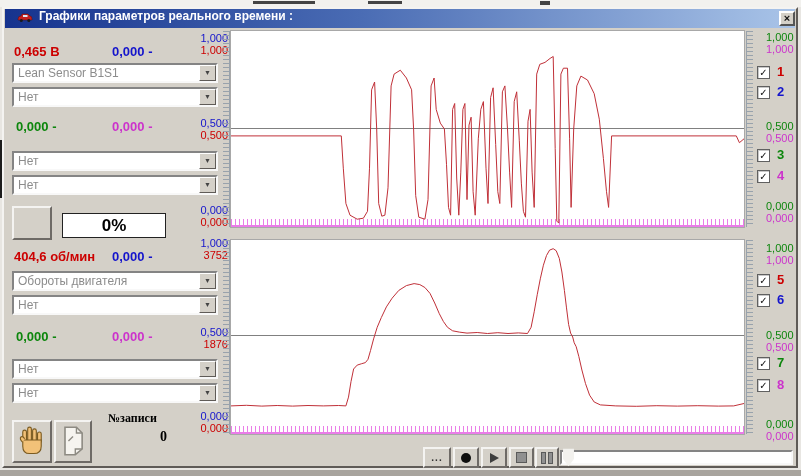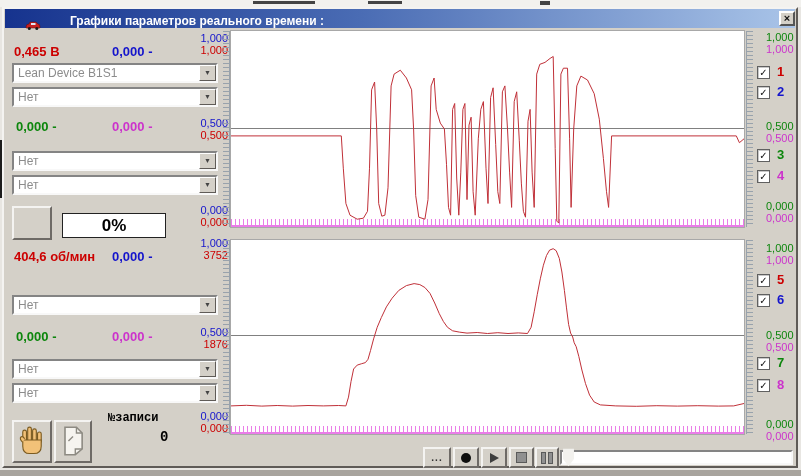--- a/index.html
+++ b/index.html
@@ -6,21 +6,21 @@
   body{font-family:"Liberation Sans",sans-serif;}
   .screen{position:relative;width:801px;height:476px;background:#e8e6e2;overflow:hidden;}
   .desktop-top{position:absolute;left:0;top:0;width:801px;height:7px;background:#f2f1ee;}
   .frag{position:absolute;background:#444;}
   .desktop-bottom{position:absolute;left:0;top:470px;width:801px;height:6px;background:#a8a49e;}
   .left-sliver{position:absolute;left:0;top:140px;width:3px;height:58px;background:#1c1c1c;}
   .window{position:absolute;left:2px;top:7px;width:796px;height:461px;background:#d4d0c8;
           border:2px solid;border-color:#f4f3f1 #5f5b57 #5f5b57 #f4f3f1;box-sizing:border-box;}
   .titlebar{position:absolute;left:5px;top:9px;width:790px;height:19px;
             background:linear-gradient(to right,#16338e 0%,#4a6cb4 45%,#a9c4e8 100%);
-            display:flex;align-items:flex-end;padding-left:20px;box-sizing:border-box;gap:23px;}
+            display:flex;align-items:flex-start;padding-left:12px;box-sizing:border-box;}
   .title{color:#fff;font:bold 12px "Liberation Sans",sans-serif;margin-left:6px;white-space:nowrap;}
   .closebtn{position:absolute;left:779px;top:11px;width:16px;height:15px;background:#d4d0c8;
             border:2px solid;border-color:#fff #555 #555 #fff;font:bold 11px "Liberation Sans",sans-serif;
             line-height:11px;text-align:center;padding:0;color:#111;box-sizing:border-box;cursor:default;}
   .val{position:absolute;font:bold 13px "Liberation Sans",sans-serif;white-space:nowrap;}
   .c-red{color:#cc0000;} .c-blue{color:#1414cc;} .c-green{color:#0d860d;} .c-mag{color:#cc33cc;}
   .sel{position:absolute;left:12px;width:206px;height:20px;background:#fff;border:2px solid;
        border-color:#848484 #f8f8f8 #f8f8f8 #848484;box-sizing:border-box;}
   .sel .stxt{display:block;font:12px "Liberation Sans",sans-serif;color:#8c8c8c;line-height:16px;
        padding-left:4px;white-space:nowrap;overflow:hidden;width:180px;}
@@ -37,21 +37,21 @@
   .chart{position:absolute;left:230px;width:513px;background:#fff;border:1px solid #a8a8a8;}
   .mid{position:absolute;left:0;right:0;height:1px;background:#808080;}
   .xaxis{position:absolute;left:0;right:0;bottom:0;height:6px;border-bottom:2px solid #ea7ce8;
          background:repeating-linear-gradient(to right,#ea7ce8 0 1px,transparent 1px 4px);}
   .vruler{position:absolute;width:6px;background:repeating-linear-gradient(to bottom,#98a2ac 0 1px,transparent 1px 4px);}
   .vruler.l{border-right:1px solid #98a2ac;} .vruler.r{border-left:1px solid #98a2ac;}
   .cb{position:absolute;left:757px;width:13px;height:13px;background:#fff;border:1px solid #606060;
       box-sizing:border-box;text-align:center;font:bold 10px "DejaVu Sans",sans-serif;line-height:11px;color:#111;
       box-shadow:inset 1px 1px 0 #c8c8c8;}
   .cbn{position:absolute;left:777px;font:bold 13px "Liberation Sans",sans-serif;}
-  .serif-b{font-family:Liberation Mono, monospace;font-weight:bold;}
+  .serif-b{font-family:Liberation Serif, serif;font-weight:bold;}
   .tbtn{position:absolute;top:447px;height:21px;background:#d4d0c8;border:2px solid;
         border-color:#f4f3f1 #6e6a66 #6e6a66 #f4f3f1;box-sizing:border-box;
         display:flex;align-items:center;justify-content:center;padding:0;}
   .dots{font:bold 10px "Liberation Sans",sans-serif;color:#333;letter-spacing:1px;line-height:8px;}
   .rec{width:10px;height:10px;border-radius:50%;background:#0e0e0e;}
   .play{width:0;height:0;border-top:5px solid transparent;border-bottom:5px solid transparent;border-left:9px solid #3e3e3e;}
   .stop{width:9px;height:9px;background:#909090;border:1px solid #5a5a5a;}
   .pause{display:flex;gap:2px;} .pause span{width:3px;height:10px;background:#909090;border:1px solid #5a5a5a;}
   .slidertrack{position:absolute;left:560px;top:450px;width:233px;height:15px;background:#fff;
        border:2px solid;border-color:#848484 #f8f8f8 #f8f8f8 #848484;box-sizing:border-box;}
@@ -83,21 +83,21 @@
       </svg>
     </span>
     <span class="title">Графики параметров реального времени :</span>
   </div>
   <button class="closebtn">×</button>
 
   <span class="val c-red" style="left:14px;top:44px;">0,465 В</span>
   <span class="val c-blue" style="left:112px;top:44px;">0,000 -</span>
 
   <div class="sel" style="top:63px;">
-    <span class="stxt">Lean Device B1S1</span>
+    <span class="stxt">Lean Sensor B1S1</span>
     <span class="arrowbtn">▼</span>
   </div>
   <div class="sel" style="top:87px;">
     <span class="stxt">Нет</span>
     <span class="arrowbtn">▼</span>
   </div>
 
   <span class="val c-green" style="left:16px;top:119px;">0,000 -</span>
   <span class="val c-mag" style="left:112px;top:119px;">0,000 -</span>
 
@@ -109,20 +109,24 @@
     <span class="stxt">Нет</span>
     <span class="arrowbtn">▼</span>
   </div>
 
   <div class="btn3d" style="left:12px;top:206px;width:40px;height:34px;"></div>
   <div class="pctbox">0%</div>
 
   <span class="val c-red" style="left:14px;top:249px;">404,6 об/мин</span>
   <span class="val c-blue" style="left:112px;top:249px;">0,000 -</span>
 
+  <div class="sel" style="top:271px;">
+    <span class="stxt">Обороты двигателя</span>
+    <span class="arrowbtn">▼</span>
+  </div>
   <div class="sel" style="top:295px;">
     <span class="stxt">Нет</span>
     <span class="arrowbtn">▼</span>
   </div>
 
   <span class="val c-green" style="left:16px;top:329px;">0,000 -</span>
   <span class="val c-mag" style="left:112px;top:329px;">0,000 -</span>
 
   <div class="sel" style="top:359px;">
     <span class="stxt">Нет</span>

